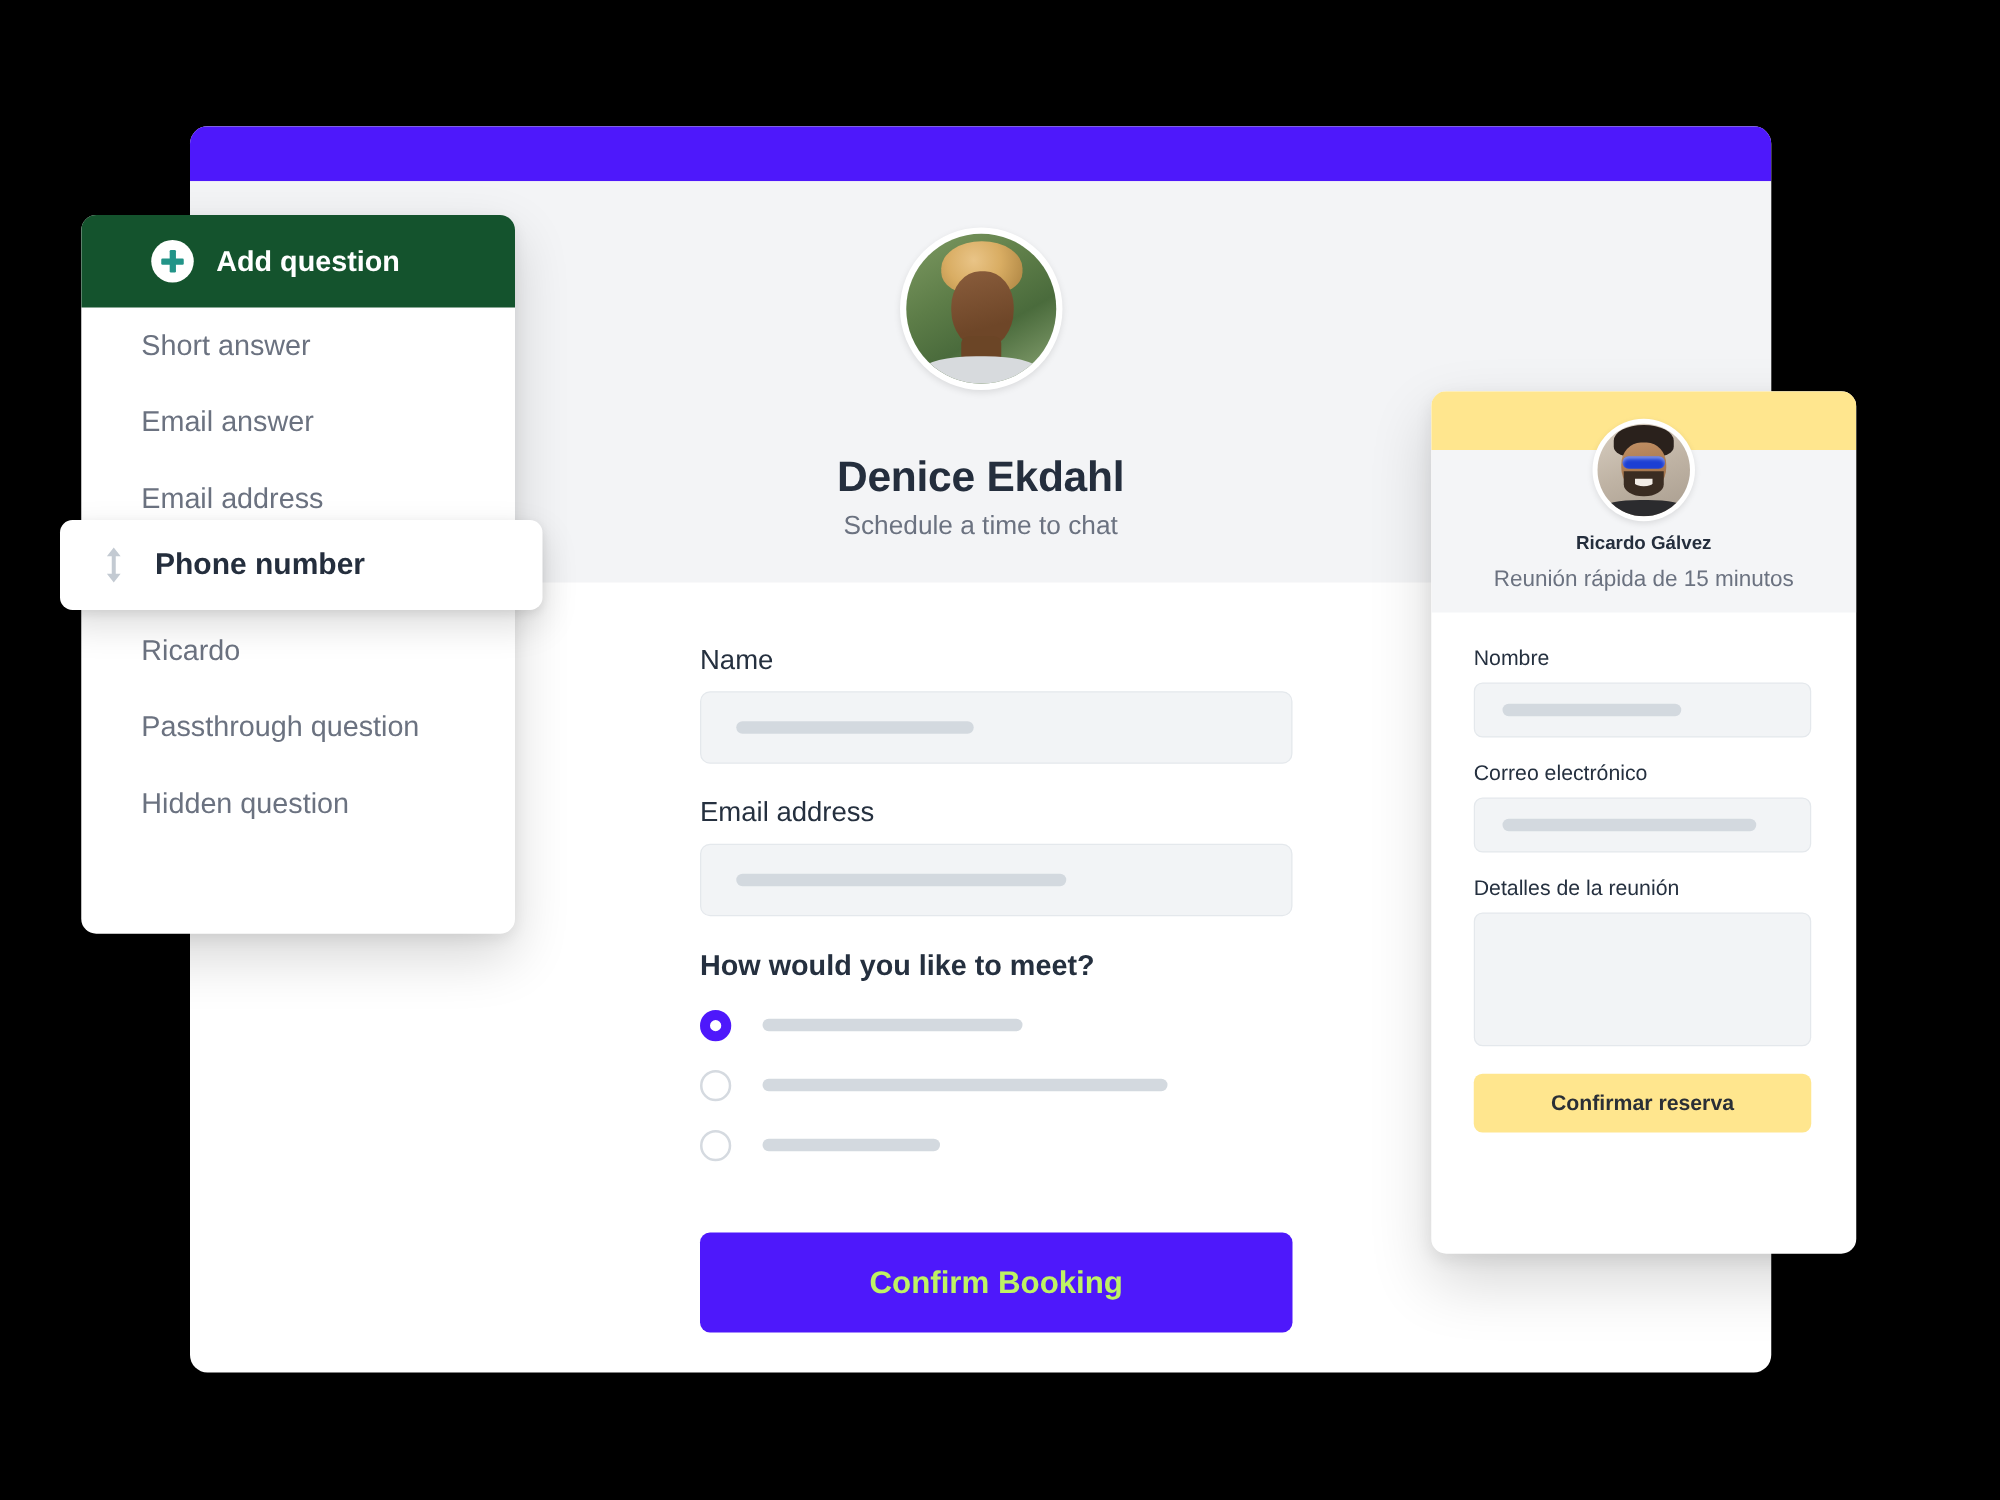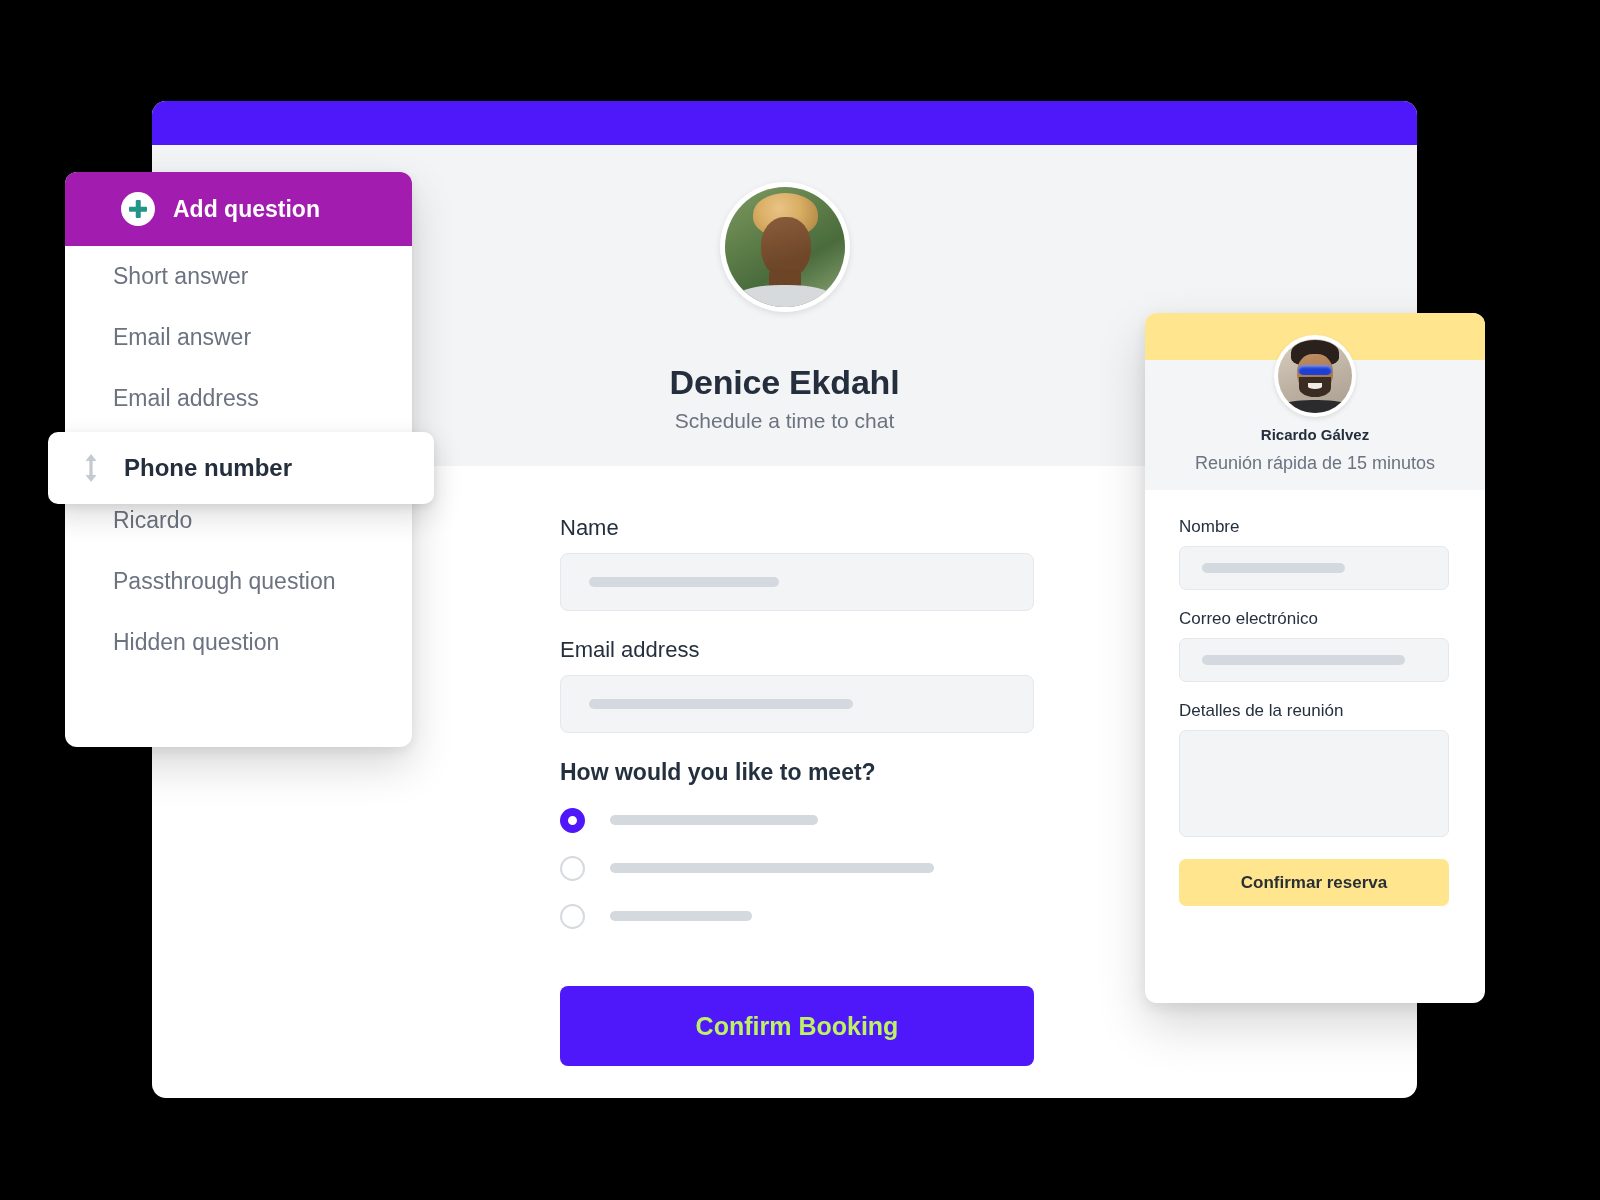--- a/index.html
+++ b/index.html
@@ -165,21 +165,21 @@
     left: 65px; top: 172px;
     width: 347px; height: 575px;
     background: #ffffff;
     border-radius: 12px;
     box-shadow: 0 18px 44px rgba(0,0,0,0.16), 0 4px 12px rgba(0,0,0,0.07);
     z-index: 20;
     overflow: hidden;
   }
   .panel-header {
     height: 74px;
-    background: #a21caf;
+    background: #14532d;
     display: flex;
     align-items: center;
     padding-left: 56px;
   }
   .plus-icon {
     width: 34px; height: 34px;
     border-radius: 50%;
     background: #ffffff;
     position: relative;
     flex: 0 0 auto;
@@ -205,21 +205,21 @@
     align-items: center;
     padding-left: 48px;
     font-size: 23px;
     color: #6b7280;
   }
   .panel-item.ghost { visibility: hidden; }
 
   
   .floating-item {
     position: absolute;
-    left: 48px; top: 432px;
+    left: 48px; top: 416px;
     width: 386px; height: 72px;
     background: #ffffff;
     border-radius: 10px;
     box-shadow: 0 12px 30px rgba(0,0,0,0.14), 0 3px 8px rgba(0,0,0,0.08);
     display: flex;
     align-items: center;
     padding-left: 34px;
     z-index: 30;
   }
   .drag-handle {

